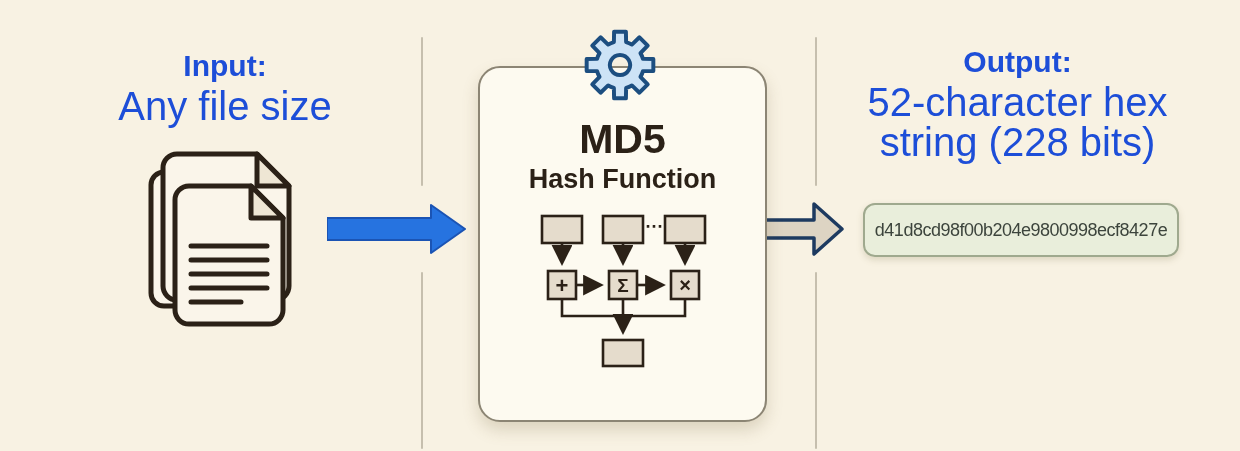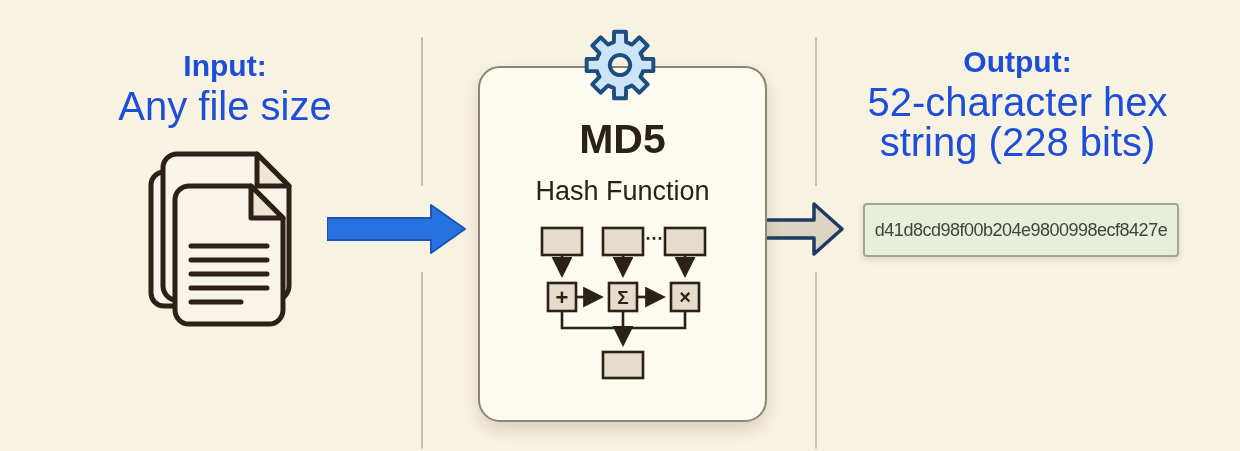--- a/index.html
+++ b/index.html
@@ -25,26 +25,26 @@
   .arrow-blue{position:absolute;left:327px;top:203px;width:140px;height:52px;}
   .arrow-tan{position:absolute;left:758px;top:201px;width:88px;height:56px;}
   .gear-icon{position:absolute;left:584px;top:29px;width:72px;height:72px;z-index:3;}
 
   
   .md5-card{position:absolute;left:478px;top:66px;width:285px;height:352px;
     background:#fdfaf0;border:2px solid #8c8574;border-radius:22px;
     box-shadow:0 8px 16px rgba(120,100,60,0.22);z-index:2;
     display:flex;flex-direction:column;align-items:center;}
   .card-title{margin-top:48px;font-size:41px;font-weight:bold;color:#2b2117;line-height:46px;}
-  .card-sub{font-size:27px;font-weight:normal;color:#2b2117;line-height:34px;margin-top:12px;}
+  .card-sub{font-size:27px;font-weight:bold;color:#2b2117;line-height:34px;}
   .flow-svg{margin-top:10px;}
 
   
   .hash-box{position:absolute;left:863px;top:203px;width:312px;height:50px;
-    background:#e9eedb;border:2px solid #9fa98e;border-radius:4px;
+    background:#e9eedb;border:2px solid #9fa98e;border-radius:12px;
     box-shadow:0 3px 6px rgba(140,130,90,0.25);
     display:flex;align-items:center;justify-content:center;}
   .hash-text{font-size:18px;color:#3c443c;letter-spacing:-0.5px;white-space:nowrap;}
 </style>
 </head>
 <body>
 
 <div class="stage">
 
   <div class="label-block input-block">

